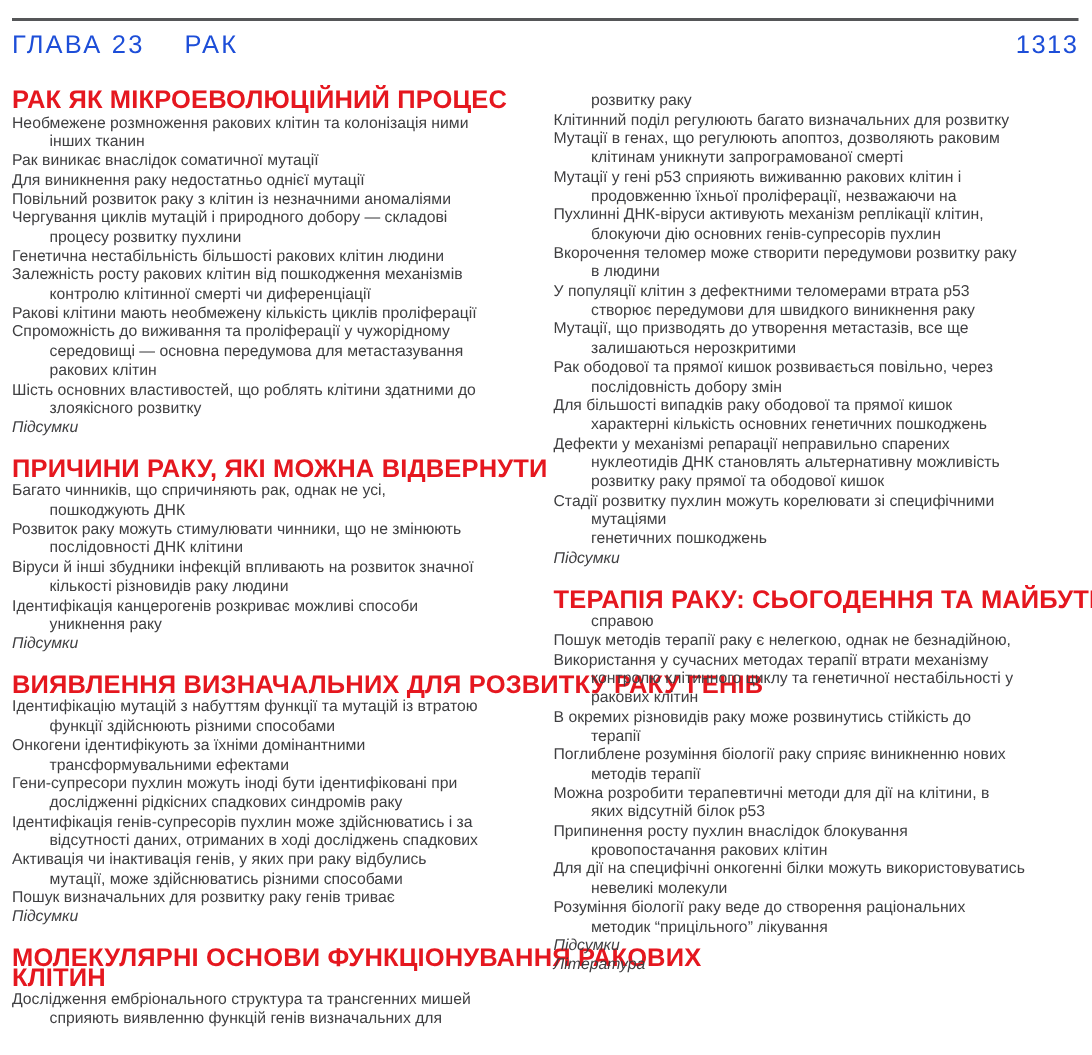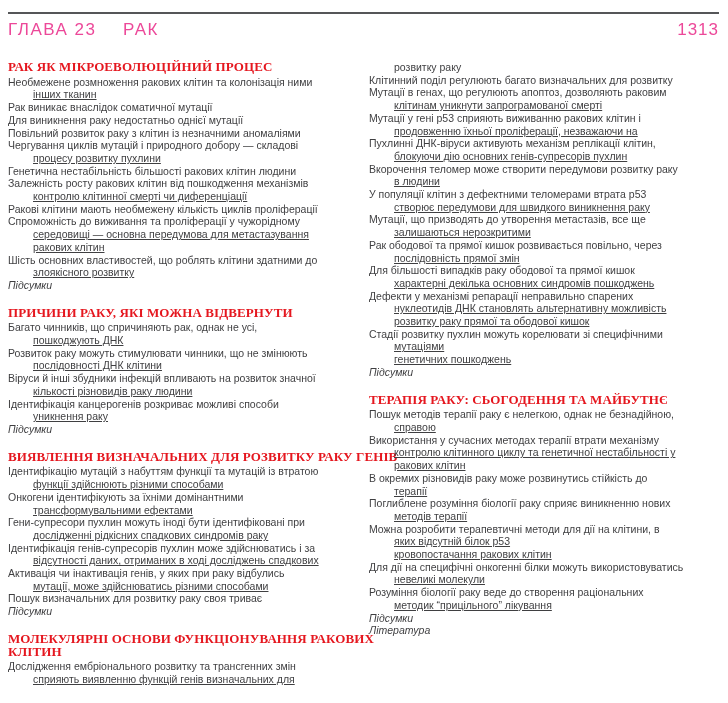--- a/index.html
+++ b/index.html
@@ -10,46 +10,46 @@
     position: relative;
     overflow: hidden;
   }
   .top-rule {
     position: absolute; left: 8px; right: 9px; top: 12px;
     height: 2px; background: #555658;
   }
   .page-header {
     position: absolute; left: 8px; right: 9px; top: 20px;
     display: flex; align-items: baseline;
-    color: #ec4899;
+    color: #1d4ed8;
     font-size: 17px; font-weight: 400; letter-spacing: 1.5px;
   }
   .page-header .chapter { display: inline-block; width: 115px; }
   .page-header .book-title { display: inline-block; }
   .page-header .page-number { margin-left: auto; letter-spacing: 1px; }
 
   .columns {
     position: absolute; left: 8px; top: 61px;
     display: flex; gap: 11px;
   }
   .col { width: 350px; }
 
   .block { margin: 0; }
   .block .line {
     font-size: 10.5px; line-height: 12.7px;
     color: #3f3f41;
     white-space: nowrap;
   }
-  .block.item .line.cont { padding-left: 25px; text-decoration: underline; }
+  .block.item .line.cont { padding-left: 25px; }
   .block.continuation .line { padding-left: 25px; }
   .block.heading { margin-top: 15px; margin-bottom: 2px; }
   .col .block.heading:first-child { margin-top: 0; }
   .block.heading .line {
-    color: #e5171f; font-weight: bold; font-size: 13px;
-    letter-spacing: 0.1px; line-height: 12.7px; font-family: Liberation Serif, serif;
+    color: #e5171f; font-weight: bold; font-size: 17px;
+    letter-spacing: 0.1px; line-height: 12.7px;
   }
   .block.summary .line { font-style: italic; }
 </style>
 </head>
 <body>
 
 <div class="top-rule"></div>
 
 <div class="page-header">
   <span class="chapter">ГЛАВА 23</span>
@@ -140,31 +140,31 @@
       </div>
       <div class="block item">
         <div class="line">Ідентифікація генів-супресорів пухлин може здійснюватись і за</div>
         <div class="line cont">відсутності даних, отриманих в ході досліджень спадкових</div>
       </div>
       <div class="block item">
         <div class="line">Активація чи інактивація генів, у яких при раку відбулись</div>
         <div class="line cont">мутації, може здійснюватись різними способами</div>
       </div>
       <div class="block item">
-        <div class="line">Пошук визначальних для розвитку раку своя триває</div>
+        <div class="line">Пошук визначальних для розвитку раку генів триває</div>
       </div>
       <div class="block summary">
         <div class="line">Підсумки</div>
       </div>
       <div class="block heading">
         <div class="line">МОЛЕКУЛЯРНІ ОСНОВИ ФУНКЦІОНУВАННЯ РАКОВИХ</div>
         <div class="line cont">КЛІТИН</div>
       </div>
       <div class="block item">
-        <div class="line">Дослідження ембріонального розвитку та трансгенних змін</div>
+        <div class="line">Дослідження ембріонального структура та трансгенних мишей</div>
         <div class="line cont">сприяють виявленню функцій генів визначальних для</div>
       </div>
     </div>
     <div class="col">
       <div class="block continuation">
         <div class="line">розвитку раку</div>
       </div>
       <div class="block item">
         <div class="line">Клітинний поділ регулюють багато визначальних для розвитку</div>
       </div>
@@ -187,66 +187,67 @@
       <div class="block item">
         <div class="line">У популяції клітин з дефектними теломерами втрата p53</div>
         <div class="line cont">створює передумови для швидкого виникнення раку</div>
       </div>
       <div class="block item">
         <div class="line">Мутації, що призводять до утворення метастазів, все ще</div>
         <div class="line cont">залишаються нерозкритими</div>
       </div>
       <div class="block item">
         <div class="line">Рак ободової та прямої кишок розвивається повільно, через</div>
-        <div class="line cont">послідовність прямої змін</div>
+        <div class="line cont">послідовність добору змін</div>
       </div>
       <div class="block item">
         <div class="line">Для більшості випадків раку ободової та прямої кишок</div>
-        <div class="line cont">характерні декілька основних синдромів пошкоджень</div>
+        <div class="line cont">характерні кількість основних генетичних пошкоджень</div>
       </div>
       <div class="block item">
         <div class="line">Дефекти у механізмі репарації неправильно спарених</div>
         <div class="line cont">нуклеотидів ДНК становлять альтернативну можливість</div>
         <div class="line cont">розвитку раку прямої та ободової кишок</div>
       </div>
       <div class="block item">
         <div class="line">Стадії розвитку пухлин можуть корелювати зі специфічними</div>
         <div class="line cont">мутаціями</div>
       </div>
       <div class="block item">
         <div class="line cont">генетичних пошкоджень</div>
       </div>
       <div class="block summary">
         <div class="line">Підсумки</div>
       </div>
       <div class="block heading">
         <div class="line">ТЕРАПІЯ РАКУ: СЬОГОДЕННЯ ТА МАЙБУТНЄ</div>
       </div>
       <div class="block item">
+        <div class="line cont">справою</div>
         <div class="line">Пошук методів терапії раку є нелегкою, однак не безнадійною,</div>
-        <div class="line cont">справою</div>
       </div>
       <div class="block item">
         <div class="line">Використання у сучасних методах терапії втрати механізму</div>
         <div class="line cont">контролю клітинного циклу та генетичної нестабільності у</div>
         <div class="line cont">ракових клітин</div>
       </div>
       <div class="block item">
         <div class="line">В окремих різновидів раку може розвинутись стійкість до</div>
         <div class="line cont">терапії</div>
       </div>
       <div class="block item">
         <div class="line">Поглиблене розуміння біології раку сприяє виникненню нових</div>
         <div class="line cont">методів терапії</div>
       </div>
       <div class="block item">
         <div class="line">Можна розробити терапевтичні методи для дії на клітини, в</div>
         <div class="line cont">яких відсутній білок p53</div>
       </div>
       <div class="block item">
+        <div class="line">Припинення росту пухлин внаслідок блокування</div>
         <div class="line cont">кровопостачання ракових клітин</div>
       </div>
       <div class="block item">
         <div class="line">Для дії на специфічні онкогенні білки можуть використовуватись</div>
         <div class="line cont">невеликі молекули</div>
       </div>
       <div class="block item">
         <div class="line">Розуміння біології раку веде до створення раціональних</div>
         <div class="line cont">методик “прицільного” лікування</div>
       </div>

